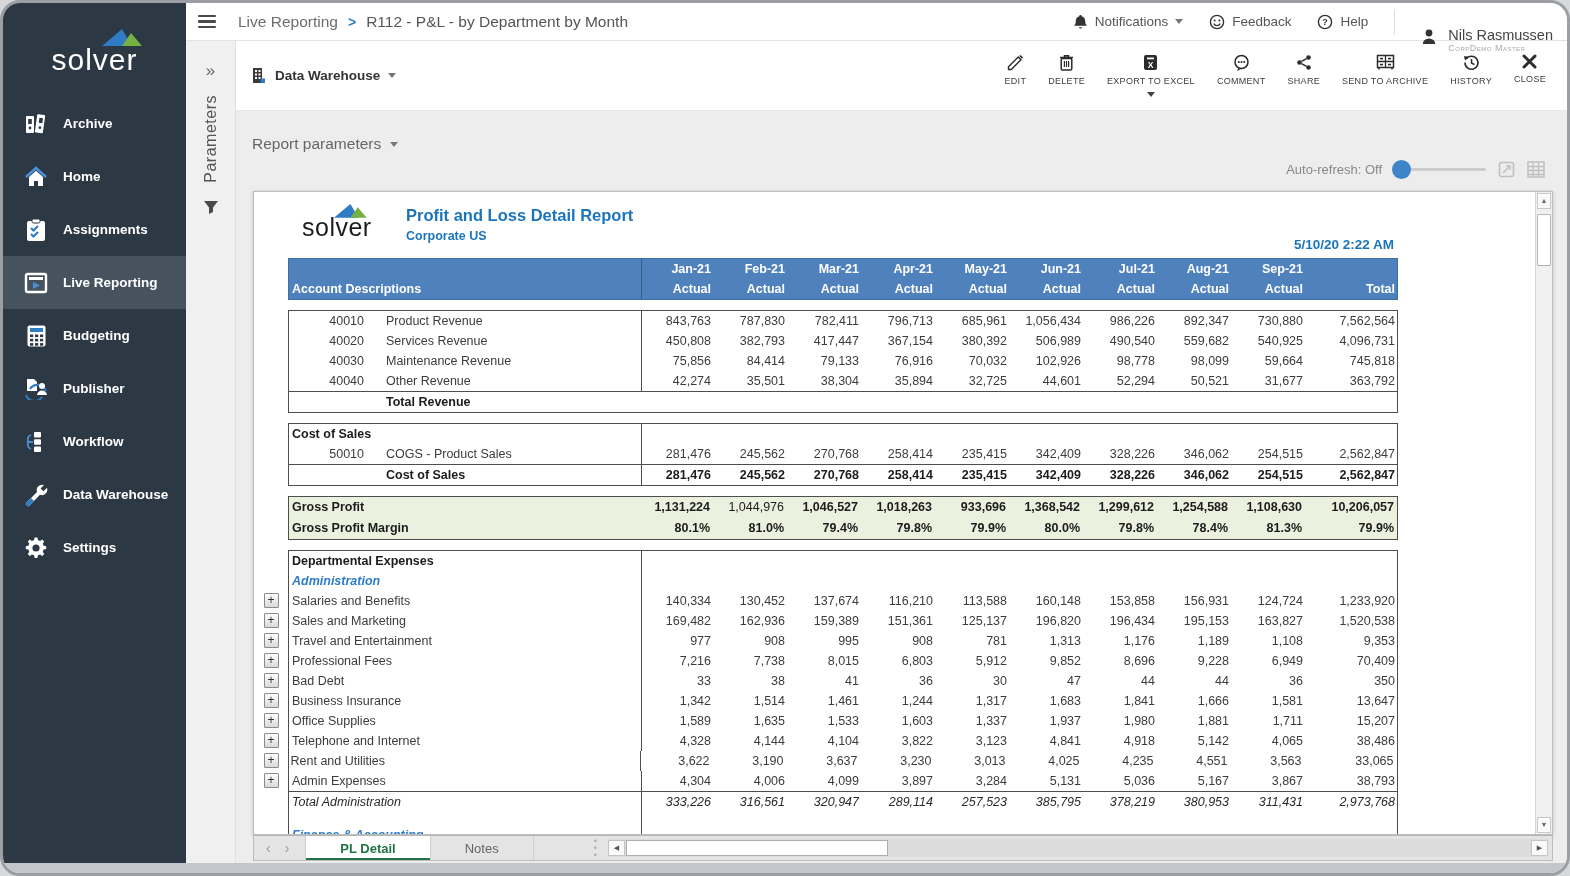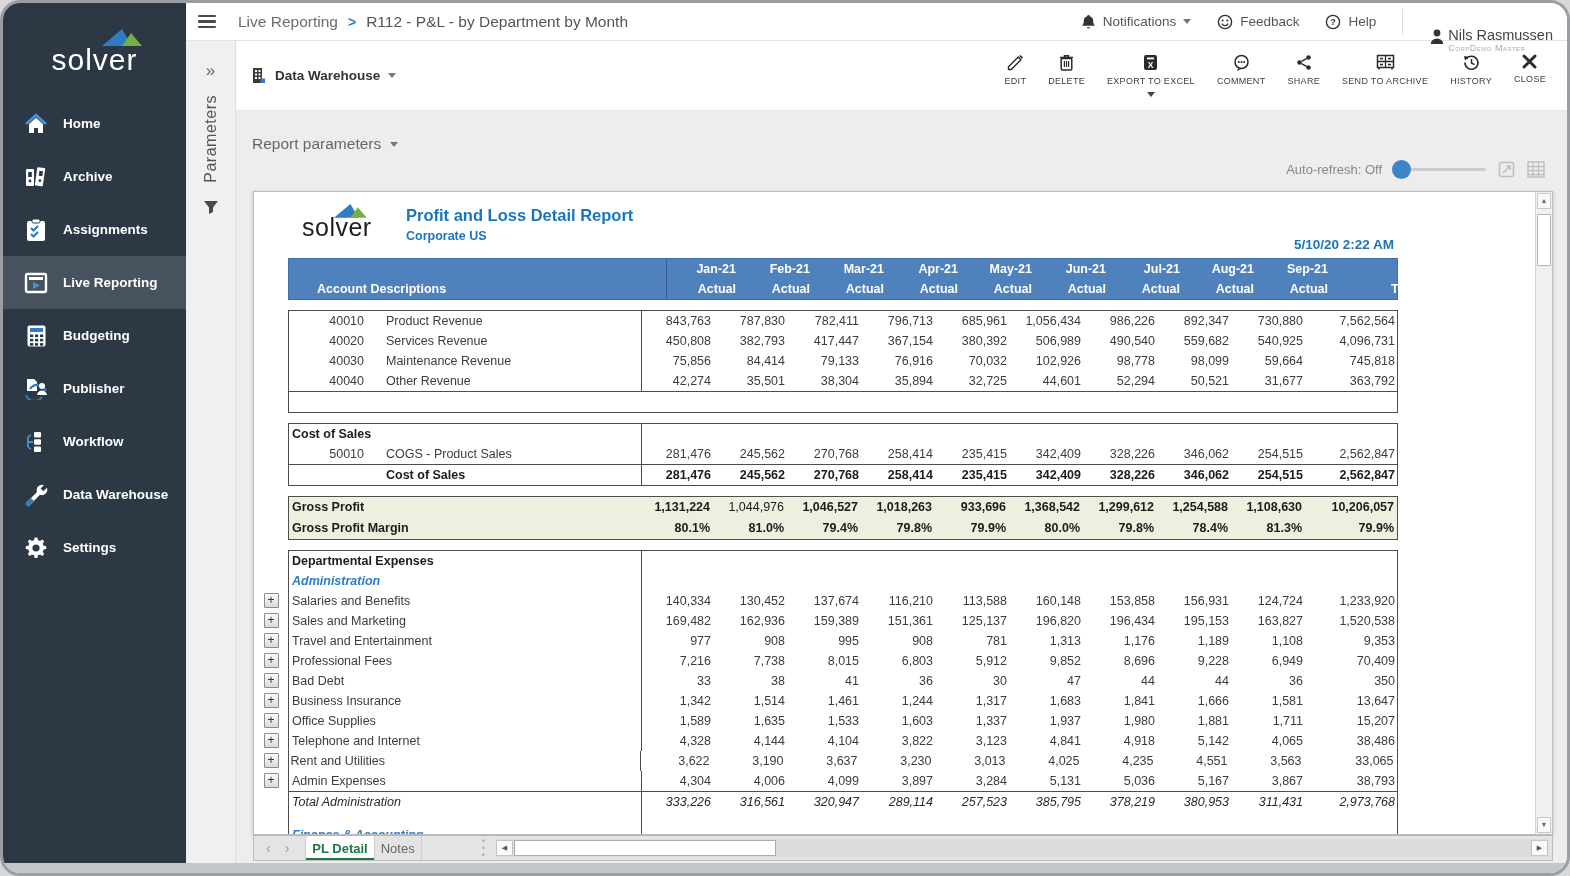--- a/index.html
+++ b/index.html
@@ -24,21 +24,21 @@
             border-bottom:1px solid #e3e3e3; display:flex; align-items:center; z-index:9; }
   .hamburger { width:18px; margin-left:12px; cursor:pointer; }
   .hamburger div { height:2.5px; background:#4a4a4a; margin:3px 0; border-radius:1px; }
   .breadcrumb { margin-left:22px; font-size:15.5px; color:#6d6d6d; display:flex; align-items:center; gap:10px; }
   .breadcrumb .sep { color:#2e7cc3; font-weight:700; font-size:14px; }
   .breadcrumb .title { color:#555; }
   .top-right { margin-left:auto; display:flex; align-items:center; gap:26px; padding-right:14px; }
   .top-link { display:flex; align-items:center; gap:7px; color:#555; font-size:13.5px; cursor:pointer; }
   .caret-down { width:0; height:0; border-left:4px solid transparent; border-right:4px solid transparent; border-top:5px solid #777; }
   .top-divider { width:1px; height:26px; background:#ddd; }
-  .userbox { display:flex; align-items:flex-start; gap:3px; cursor:pointer;margin-top:38px; }
+  .userbox { display:flex; align-items:flex-start; gap:11px; cursor:pointer;margin-top:38px; }
   .user-name { font-size:14.5px; color:#444; line-height:15px; }
   .user-role { font-size:9px; color:#aaa; letter-spacing:.5px; font-variant:small-caps; }
 
   
   .pstrip { position:absolute; left:183px; top:38px; bottom:10px; width:50px; background:#f0f0f0;
             border-right:1px solid #e0e0e0; z-index:8; display:flex; flex-direction:column; align-items:center; }
   .pstrip .chev { color:#666; font-size:17px; margin-top:20px; cursor:pointer; }
   .pstrip .vtext { writing-mode:vertical-rl; transform:rotate(180deg); font-size:16px; color:#555; margin-top:14px; letter-spacing:.5px; }
   .pstrip .funnel { margin-top:16px; cursor:pointer; }
 
@@ -87,39 +87,39 @@
              font-size:12px; line-height:12px; color:#333; text-align:center; cursor:pointer; border-radius:1px; }
   .tbl { width:1110px; border:1px solid #4d4d4d; }
   .hdr-block .tbl { background:#4f81bd; border-color:#3c6ea5; }
   .trow { display:flex; height:20px; line-height:20px; }
   .trow .lbl { width:352px; flex:0 0 352px; white-space:nowrap; overflow:hidden; padding-left:3px; }
   .trow .nums { flex:1; display:flex; border-left:1px solid #4d4d4d; }
   .noline .trow .nums { border-left:none; }
   .hdr-block .trow .nums { border-left:1px solid rgba(0,0,0,.28); }
   .num { width:74px; flex:0 0 74px; text-align:right; padding-right:5px; white-space:nowrap; }
   .num.tot { width:92px; flex:0 0 92px; }
-  .hdr-block .trow { color:#fff; font-weight:700;padding-left:25px; }
+  .hdr-block .trow { color:#fff; font-weight:700; }
   .hdr-block .lbl { display:flex; align-items:flex-end; }
   .acct-code { display:inline-block; width:58px; text-align:right; margin-left:14px; }
   .acct-name { margin-left:22px; }
   .trow.total { border-top:1px solid #4d4d4d; height:21px; line-height:21px; font-weight:700; color:#1c1c1c; }
   .trow.total .lbl { padding-left:97px; }
   .trow.total-italic { border-top:1px solid #4d4d4d; height:21px; line-height:21px; font-style:italic; color:#2a2a2a; }
   .trow.section { font-weight:700; color:#1c1c1c; }
   .trow.subsection { color:#2e7cc7; font-weight:700; font-style:italic; }
   .trow.band { font-weight:700; color:#1c1c1c; height:21px; line-height:21px; }
   .band-block .tbl { background:#ebf1de; }
   .trow.spacer { height:13px; }
 
   
   .tabstrip { position:absolute; left:17px; right:14px; bottom:2px; height:26px; background:#e4e4e4;
               border:1px solid #bdbdbd; border-top:1px solid #b5b5b5; display:flex; align-items:stretch; }
   .tabnav { display:flex; align-items:center; gap:14px; padding:0 16px 0 12px; color:#9a9a9a; font-size:14px; }
   .tabnav span { cursor:pointer; }
-  .sheettab { display:flex; align-items:center; padding:0 6px; font-size:13px; color:#666; cursor:pointer;
+  .sheettab { display:flex; align-items:center; padding:0 34px; font-size:13px; color:#666; cursor:pointer;
               border-right:1px solid #cfcfcf; position:relative; }
   .sheettab.active { background:#fff; color:#217346; font-weight:700; border-left:1px solid #cfcfcf; }
   .sheettab.active::after { content:""; position:absolute; left:0; right:0; bottom:0; height:2px; background:#217346; }
   .strip-rest { flex:1; display:flex; align-items:center; }
   .drag-dots { color:#aeaeae; font-size:9px; letter-spacing:1px; margin-left:60px; line-height:7px; }
   .hscroll { flex:1; height:18px; margin:0 4px 0 10px; background:#dcdcdc; border-radius:1px; display:flex; align-items:center; position:relative; }
   .hs-btn { width:17px; height:16px; background:#fafafa; border:1px solid #c4c4c4; text-align:center; font-size:7px; line-height:14px; color:#555; cursor:pointer; }
   .hs-thumb { width:262px; height:16px; background:#fff; border:1px solid #adadad; margin-left:1px; cursor:pointer; }
   svg { display:block; }
 </style>
@@ -133,38 +133,38 @@
       <svg width="44" height="20" viewBox="0 0 44 20">
         <polygon points="0,19 20,2 30,19" fill="#2e7cc3"></polygon>
         <polygon points="20,19 29,6 40,19" fill="#76b043"></polygon>
       </svg>
       <span class="logo-text">solver</span>
     </div>
     <ul class="nav" id="side-nav">
         <li class="nav-item">
           <span class="nicon">
             <svg width="24" height="22" viewBox="0 0 24 22">
-              <polyline points="2,11 12,2 22,11" fill="none" stroke="#4a90d9" stroke-width="2.6"></polyline>
-              <path d="M5 11 v9 h5 v-5 h4 v5 h5 v-9 l-7-6.3z" fill="#fff"></path>
-            </svg>
-          </span>
-          <span class="nlabel">Home</span>
-        </li>
-        <li class="nav-item">
-          <span class="nicon">
-            <svg width="24" height="22" viewBox="0 0 24 22">
               <rect x="2" y="3" width="8" height="17" rx="1" fill="#fff"></rect>
               <rect x="4.2" y="6" width="3.6" height="5" fill="#2c3844"></rect>
               <circle cx="6" cy="15" r="1.4" fill="#2c3844"></circle>
               <rect x="12" y="1.5" width="8" height="18.5" rx="1" fill="#fff" transform="rotate(8 16 11)"></rect>
               <rect x="14.6" y="5" width="3.6" height="5" fill="#2c3844" transform="rotate(8 16 11)"></rect>
               <circle cx="16.4" cy="14.6" r="1.4" fill="#2c3844" transform="rotate(8 16 11)"></circle>
             </svg>
           </span>
           <span class="nlabel">Archive</span>
+        </li>
+        <li class="nav-item">
+          <span class="nicon">
+            <svg width="24" height="22" viewBox="0 0 24 22">
+              <polyline points="2,11 12,2 22,11" fill="none" stroke="#4a90d9" stroke-width="2.6"></polyline>
+              <path d="M5 11 v9 h5 v-5 h4 v5 h5 v-9 l-7-6.3z" fill="#fff"></path>
+            </svg>
+          </span>
+          <span class="nlabel">Home</span>
         </li>
         <li class="nav-item">
           <span class="nicon">
             <svg width="22" height="24" viewBox="0 0 22 24">
               <rect x="2" y="3" width="18" height="20" rx="2" fill="#fff"></rect>
               <rect x="7" y="1" width="8" height="4" rx="1.5" fill="#fff" stroke="#2c3844"></rect>
               <path d="M6 10 l2.5 2.5 L13 8" stroke="#2e7cc3" stroke-width="2.2" fill="none"></path>
               <path d="M6 16 l2.5 2.5 L13 14" stroke="#2e7cc3" stroke-width="2.2" fill="none"></path>
             </svg>
           </span>
@@ -539,20 +539,21 @@
                     <div class="num">35,894</div>
                     <div class="num">32,725</div>
                     <div class="num">44,601</div>
                     <div class="num">52,294</div>
                     <div class="num">50,521</div>
                     <div class="num">31,677</div>
                     <div class="num tot">363,792</div>
                   </div>
                 </div>
                 <div class="trow total" style="height: 21px; line-height: 21px;">
+                  <div class="lbl">Total Revenue</div>
                 </div>
               </div>
             </div>
             <div class="tblock">
               <div class="gcol">
                 <div class="gcell" style="height: 20px;"></div>
                 <div class="gcell" style="height: 20px;"></div>
                 <div class="gcell" style="height: 21px;"></div>
               </div>
               <div class="tbl">

